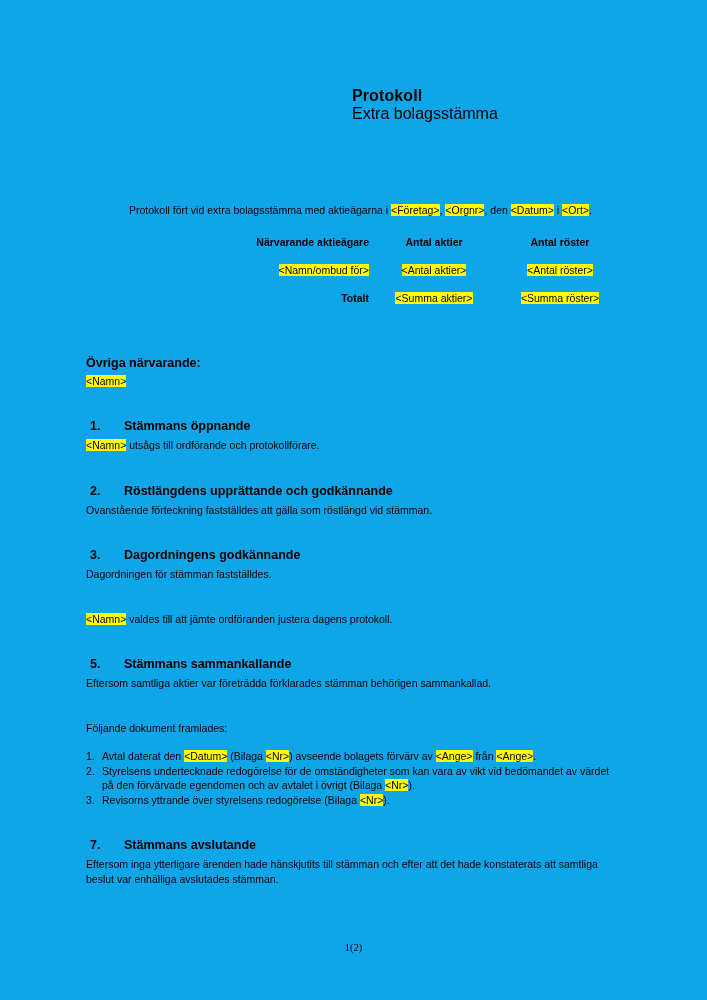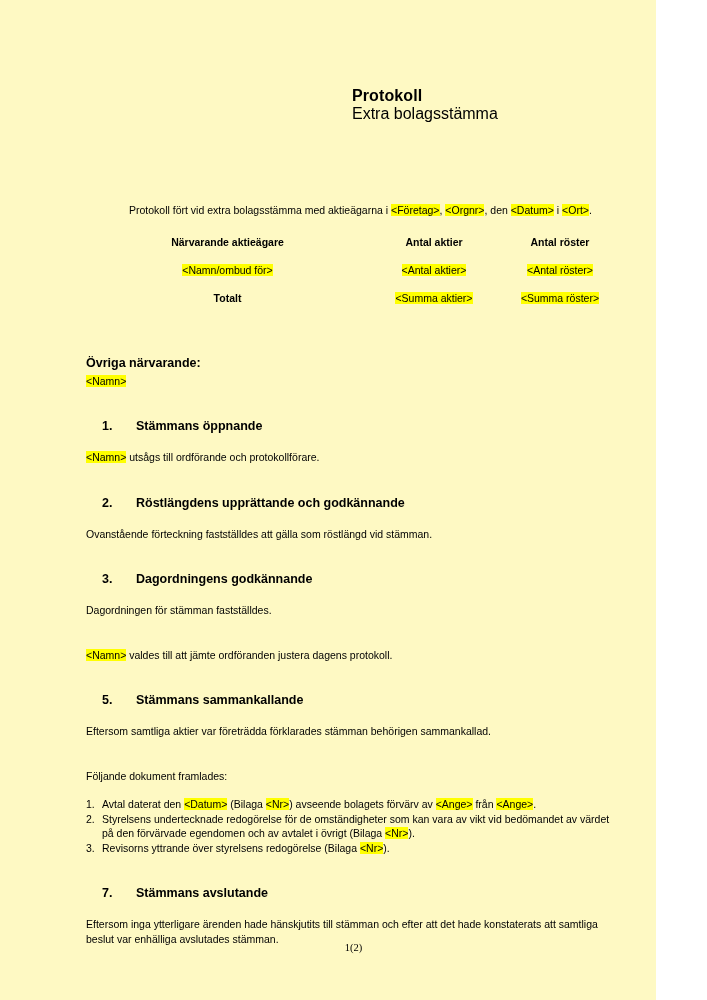--- a/index.html
+++ b/index.html
@@ -11,23 +11,23 @@
     width: 707px;
     height: 1000px;
     position: relative;
     font-family: "Liberation Sans", sans-serif;
     color: #000000;
     overflow: hidden;
   }
   .page {
     position: absolute;
     left: 0; top: 0;
-    width: 656px;
+    width: 707px;
     height: 1000px;
-    background: #fef9c3;
+    background: #0ea5e9;
   }
 
   
   .title-block {
     position: absolute;
     left: 352px;
     top: 86px;
   }
   .doc-title {
     font-size: 16px;
@@ -64,21 +64,21 @@
     width: 535px;
     border-collapse: collapse;
     margin-top: 18px;
     table-layout: fixed;
   }
   .att-table td, .att-table th {
     padding: 0;
     vertical-align: top;
     font-size: 10.5px;
     line-height: 14px;
-    text-align: center;
+    text-align: right;
   }
   .att-table .col-name  { width: 283px; }
   .att-table .col-share { width: 130px; text-align: center; }
   .att-table .col-vote  { width: 122px; text-align: center; }
   .att-table tr { height: 28px; }
   .att-table .hdr { font-weight: bold; }
   .att-table .bold-cell { font-weight: bold; }
 
   
   .section-h2 {
@@ -94,21 +94,21 @@
     margin-top: 3px;
   }
 
   .section {
     margin-top: 30px;
   }
   .section-head {
     font-size: 12.5px;
     font-weight: bold;
     line-height: 16px;
-    margin: 16px;
+    margin: 4px;
     display: block;
     white-space: nowrap;
   }
   .section-head .num {
     display: inline-block;
     width: 34px;
   }
   .section-body {
     font-size: 10.5px;
     line-height: 14.5px;

